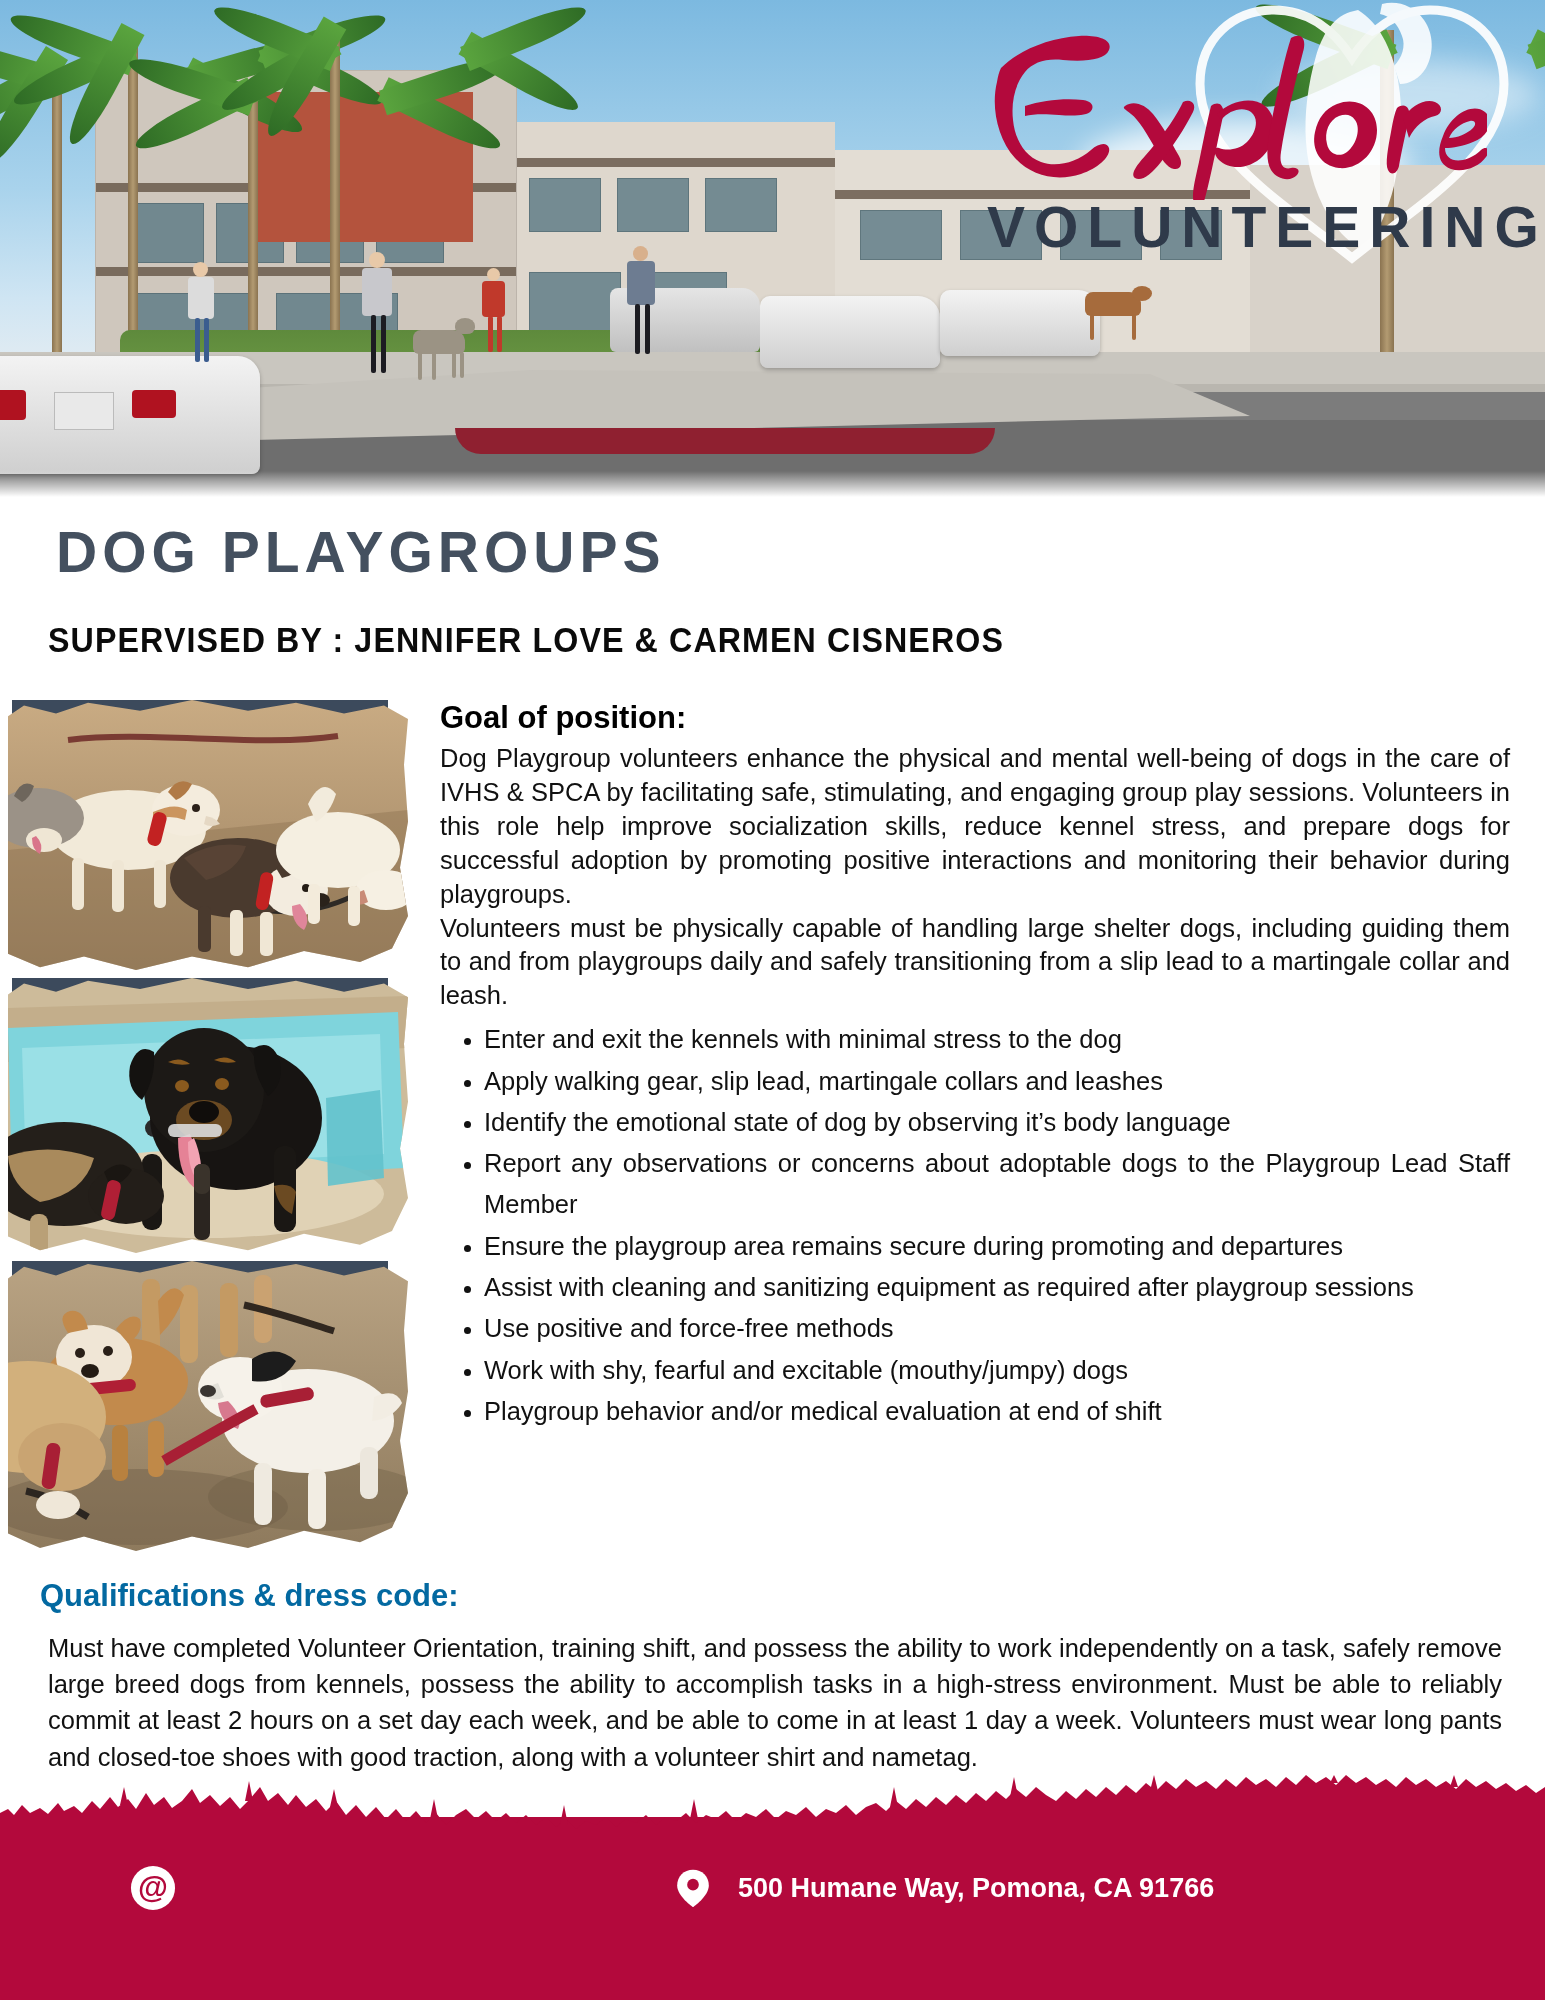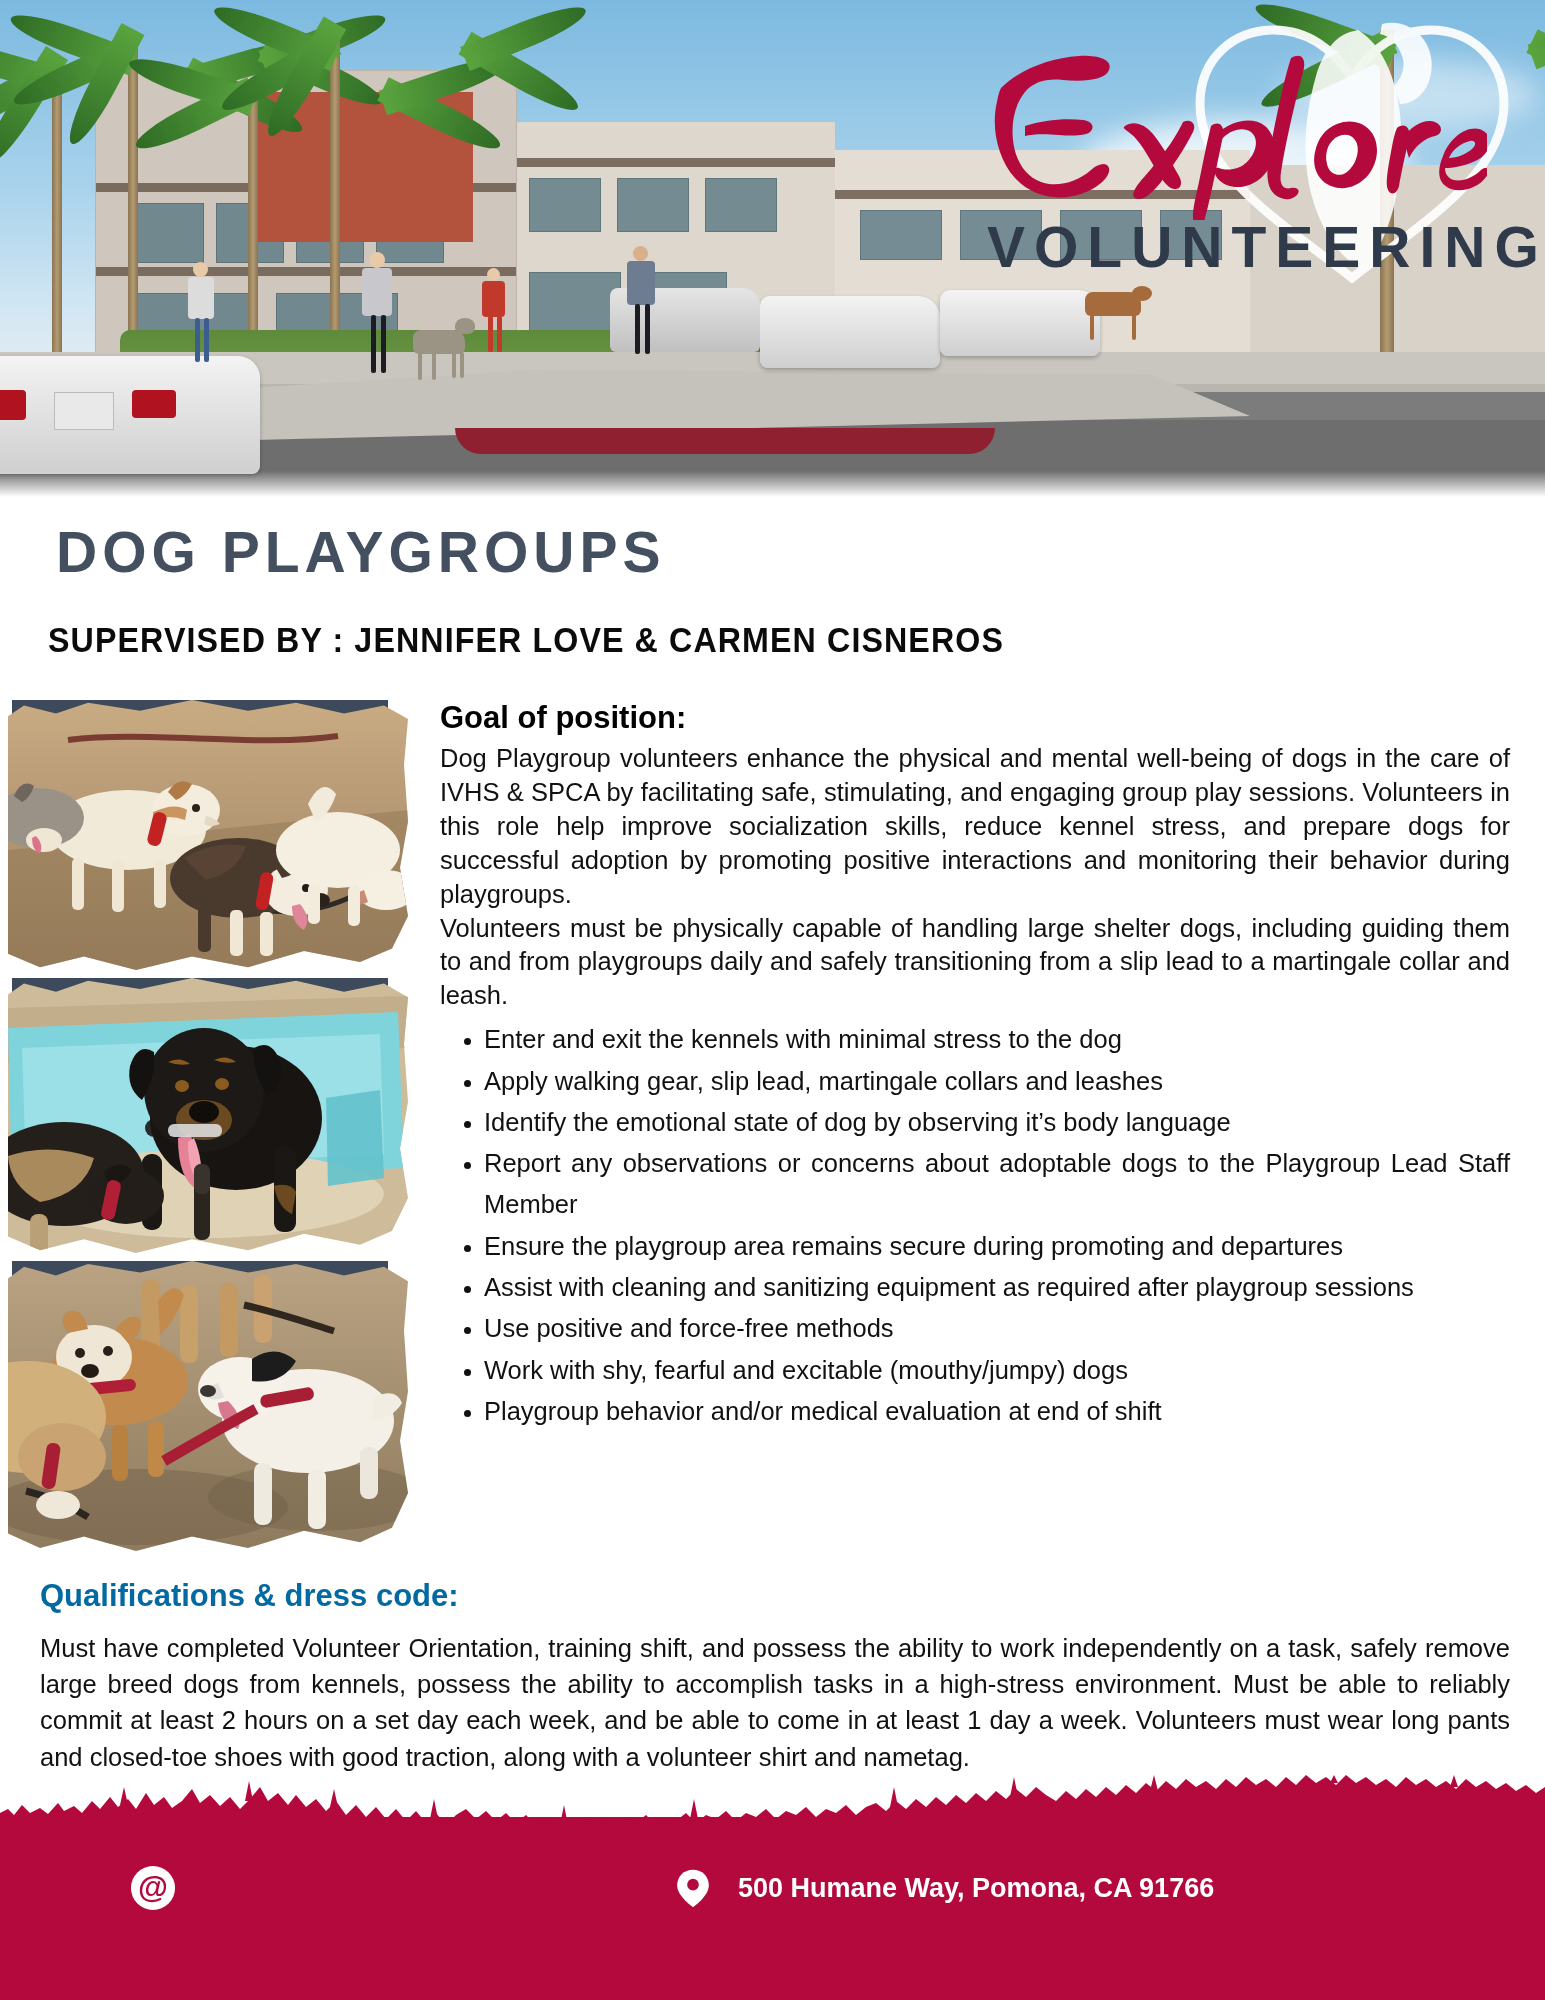--- a/index.html
+++ b/index.html
@@ -46,21 +46,21 @@
   .person{position:absolute;}
   .p-head{position:absolute;border-radius:50%;}
   .p-body{position:absolute;border-radius:4px;}
   .p-leg{position:absolute;background:#1c1c22;width:5px;border-radius:2px;}
   .dog-fig{position:absolute;background:#9b9384;border-radius:8px 12px 6px 6px;}
   .dog-leg{position:absolute;background:#9b9384;width:4px;border-radius:2px;}
   .hero-fade{position:absolute;left:0;bottom:0;width:1545px;height:26px;
      background:linear-gradient(180deg,rgba(255,255,255,0),#fff);}
 
   
-  .logo{position:absolute;right:18px;top:24px;width:560px;height:262px;text-decoration:underline;}
+  .logo{position:absolute;right:18px;top:4px;width:560px;height:262px;text-decoration:underline;}
   .logo-heart{position:absolute;left:215px;top:-8px;width:340px;height:268px;opacity:.92;}
   .logo-explore{position:absolute;left:0;top:6px;width:520px;height:190px;}
   .logo-vol{position:absolute;left:20px;top:190px;font-size:57px;font-weight:bold;
      letter-spacing:9px;color:#2f3a4a;font-family:"Liberation Sans",sans-serif;}
 
   
   .doc-title{position:absolute;left:56px;top:519px;font-size:57px;font-weight:bold;
     letter-spacing:5px;color:#44505f;font-family:"Liberation Sans",sans-serif;}
   .doc-sub{position:absolute;left:48px;top:620px;font-size:35px;font-weight:bold;
     letter-spacing:1.2px;color:#0b0b0b;transform:scaleX(.92);transform-origin:0 0;
@@ -81,21 +81,21 @@
   p.body{font-size:25.5px;line-height:1.33;margin:0;text-align:justify;
      font-family:"Liberation Sans Narrow","Liberation Sans",sans-serif;color:#111;}
   ul.duties{margin:6px 0 0 0;padding-left:44px;}
   ul.duties li{font-size:25.5px;line-height:1.62;text-align:justify;
      font-family:"Liberation Sans Narrow","Liberation Sans",sans-serif;color:#111;}
   ul.duties li::marker{font-size:22px;}
 
   .qual{position:absolute;left:40px;top:1578px;width:1470px;}
   .qual h2{font-size:31px;font-weight:bold;margin:0 0 16px 0;color:#0369a1;
      font-family:"Liberation Sans Narrow","Liberation Sans",sans-serif;}
-  .qual p{font-size:25.5px;line-height:1.42;margin:0;text-align:justify;
+  .qual p{font-size:25.5px;line-height:1.42;margin:8px;text-align:justify;
      font-family:"Liberation Sans Narrow","Liberation Sans",sans-serif;color:#111;}
 
   
   .footer{position:absolute;left:0;bottom:0;width:1545px;height:225px;}
   .footer-fill{position:absolute;left:0;top:42px;width:1545px;height:183px;background:#b3093c;}
   .footer-torn{position:absolute;left:0;top:0;width:1545px;height:60px;}
   .footer-row{position:absolute;left:0;top:90px;width:1545px;height:80px;}
   .fitem{position:absolute;display:flex;align-items:center;gap:22px;}
   .fitem.email{left:130px;}
   .fitem.addr{left:670px;}

